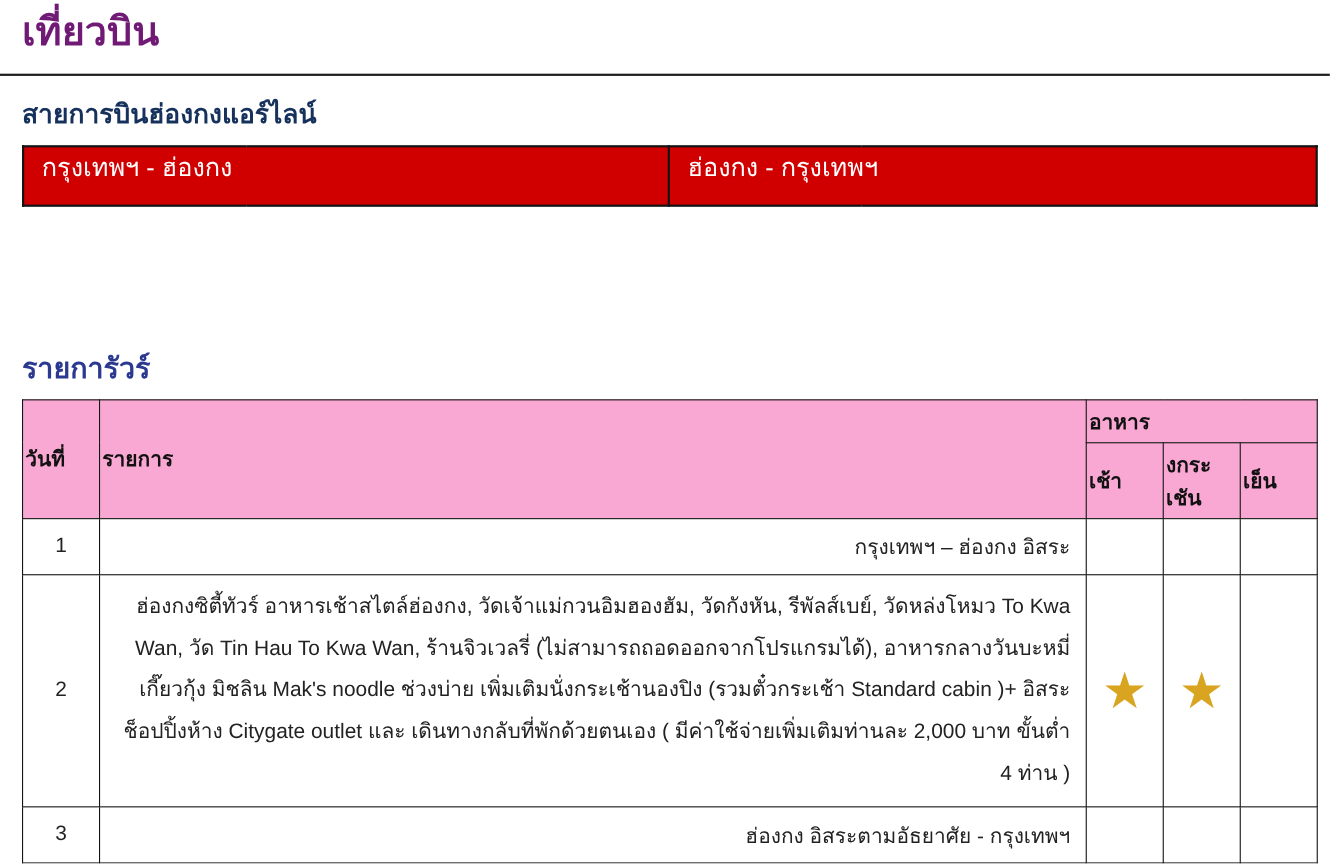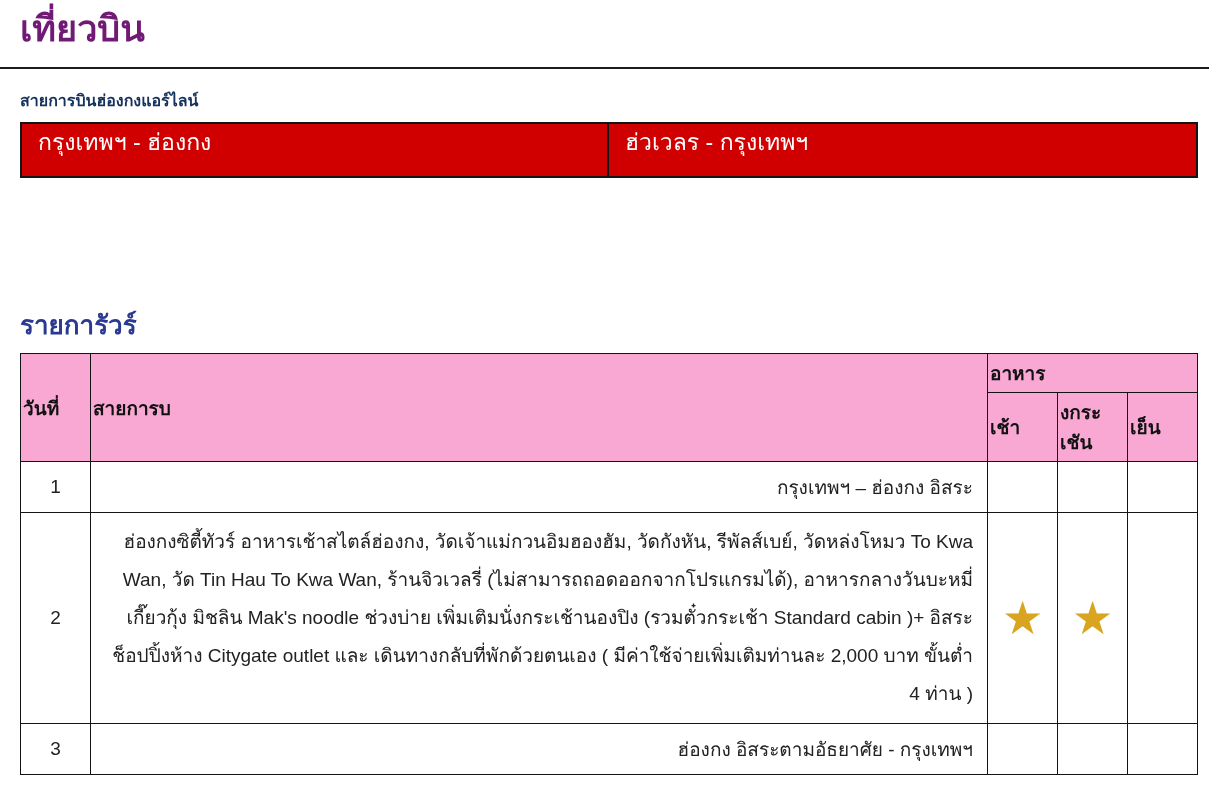--- a/index.html
+++ b/index.html
@@ -18,21 +18,21 @@
     line-height: 1.3;
   }
   .title-rule {
     border: none;
     border-top: 2px solid #1c1c1c;
     margin: 14px 0 0 0;
     width: 100%;
   }
   .section-heading {
     margin: 22px 0 12px 20px;
-    font-size: 16px;
+    font-size: 24px;
     font-weight: bold;
     color: #16325c;
     line-height: 1.2;
   }
   .section-heading.tour {
     margin-top: 132px;
     font-size: 26px;
     color: #2b3a90;
   }
 
@@ -131,39 +131,39 @@
 <table class="flight-table">
   <colgroup>
     <col style="width:203px">
     <col style="width:384px">
     <col style="width:175px">
     <col style="width:414px">
   </colgroup>
   <tbody>
       <tr>
     <th class="route-header" colspan="2">กรุงเทพฯ - ฮ่องกง</th>
-    <th class="route-header" colspan="2">ฮ่วเวลร - กรุงเทพฯ</th>
+    <th class="route-header" colspan="2">ฮ่องกง - กรุงเทพฯ</th>
   </tr>
 </tbody>
   </table>
 
 <h2 class="section-heading tour">รายการัวร์</h2>
 
 <table class="tour-table">
   <colgroup>
     <col style="width:70px">
     <col style="width:897px">
     <col style="width:70px">
     <col style="width:70px">
     <col style="width:70px">
   </colgroup>
   <tbody>
       <tr>
     <th class="day-head" rowspan="2">วันที่</th>
-    <th class="desc-head" rowspan="2">สายการบ</th>
+    <th class="desc-head" rowspan="2">รายการ</th>
     <th class="meals-group" colspan="3">อาหาร</th>
   </tr>
   <tr>
     <th class="meal-sub">เช้า</th>
     <th class="meal-sub">งกระเชัน</th>
     <th class="meal-sub">เย็น</th>
   </tr>
 
   <tr class="row-short">
     <td class="day-cell">1</td>

